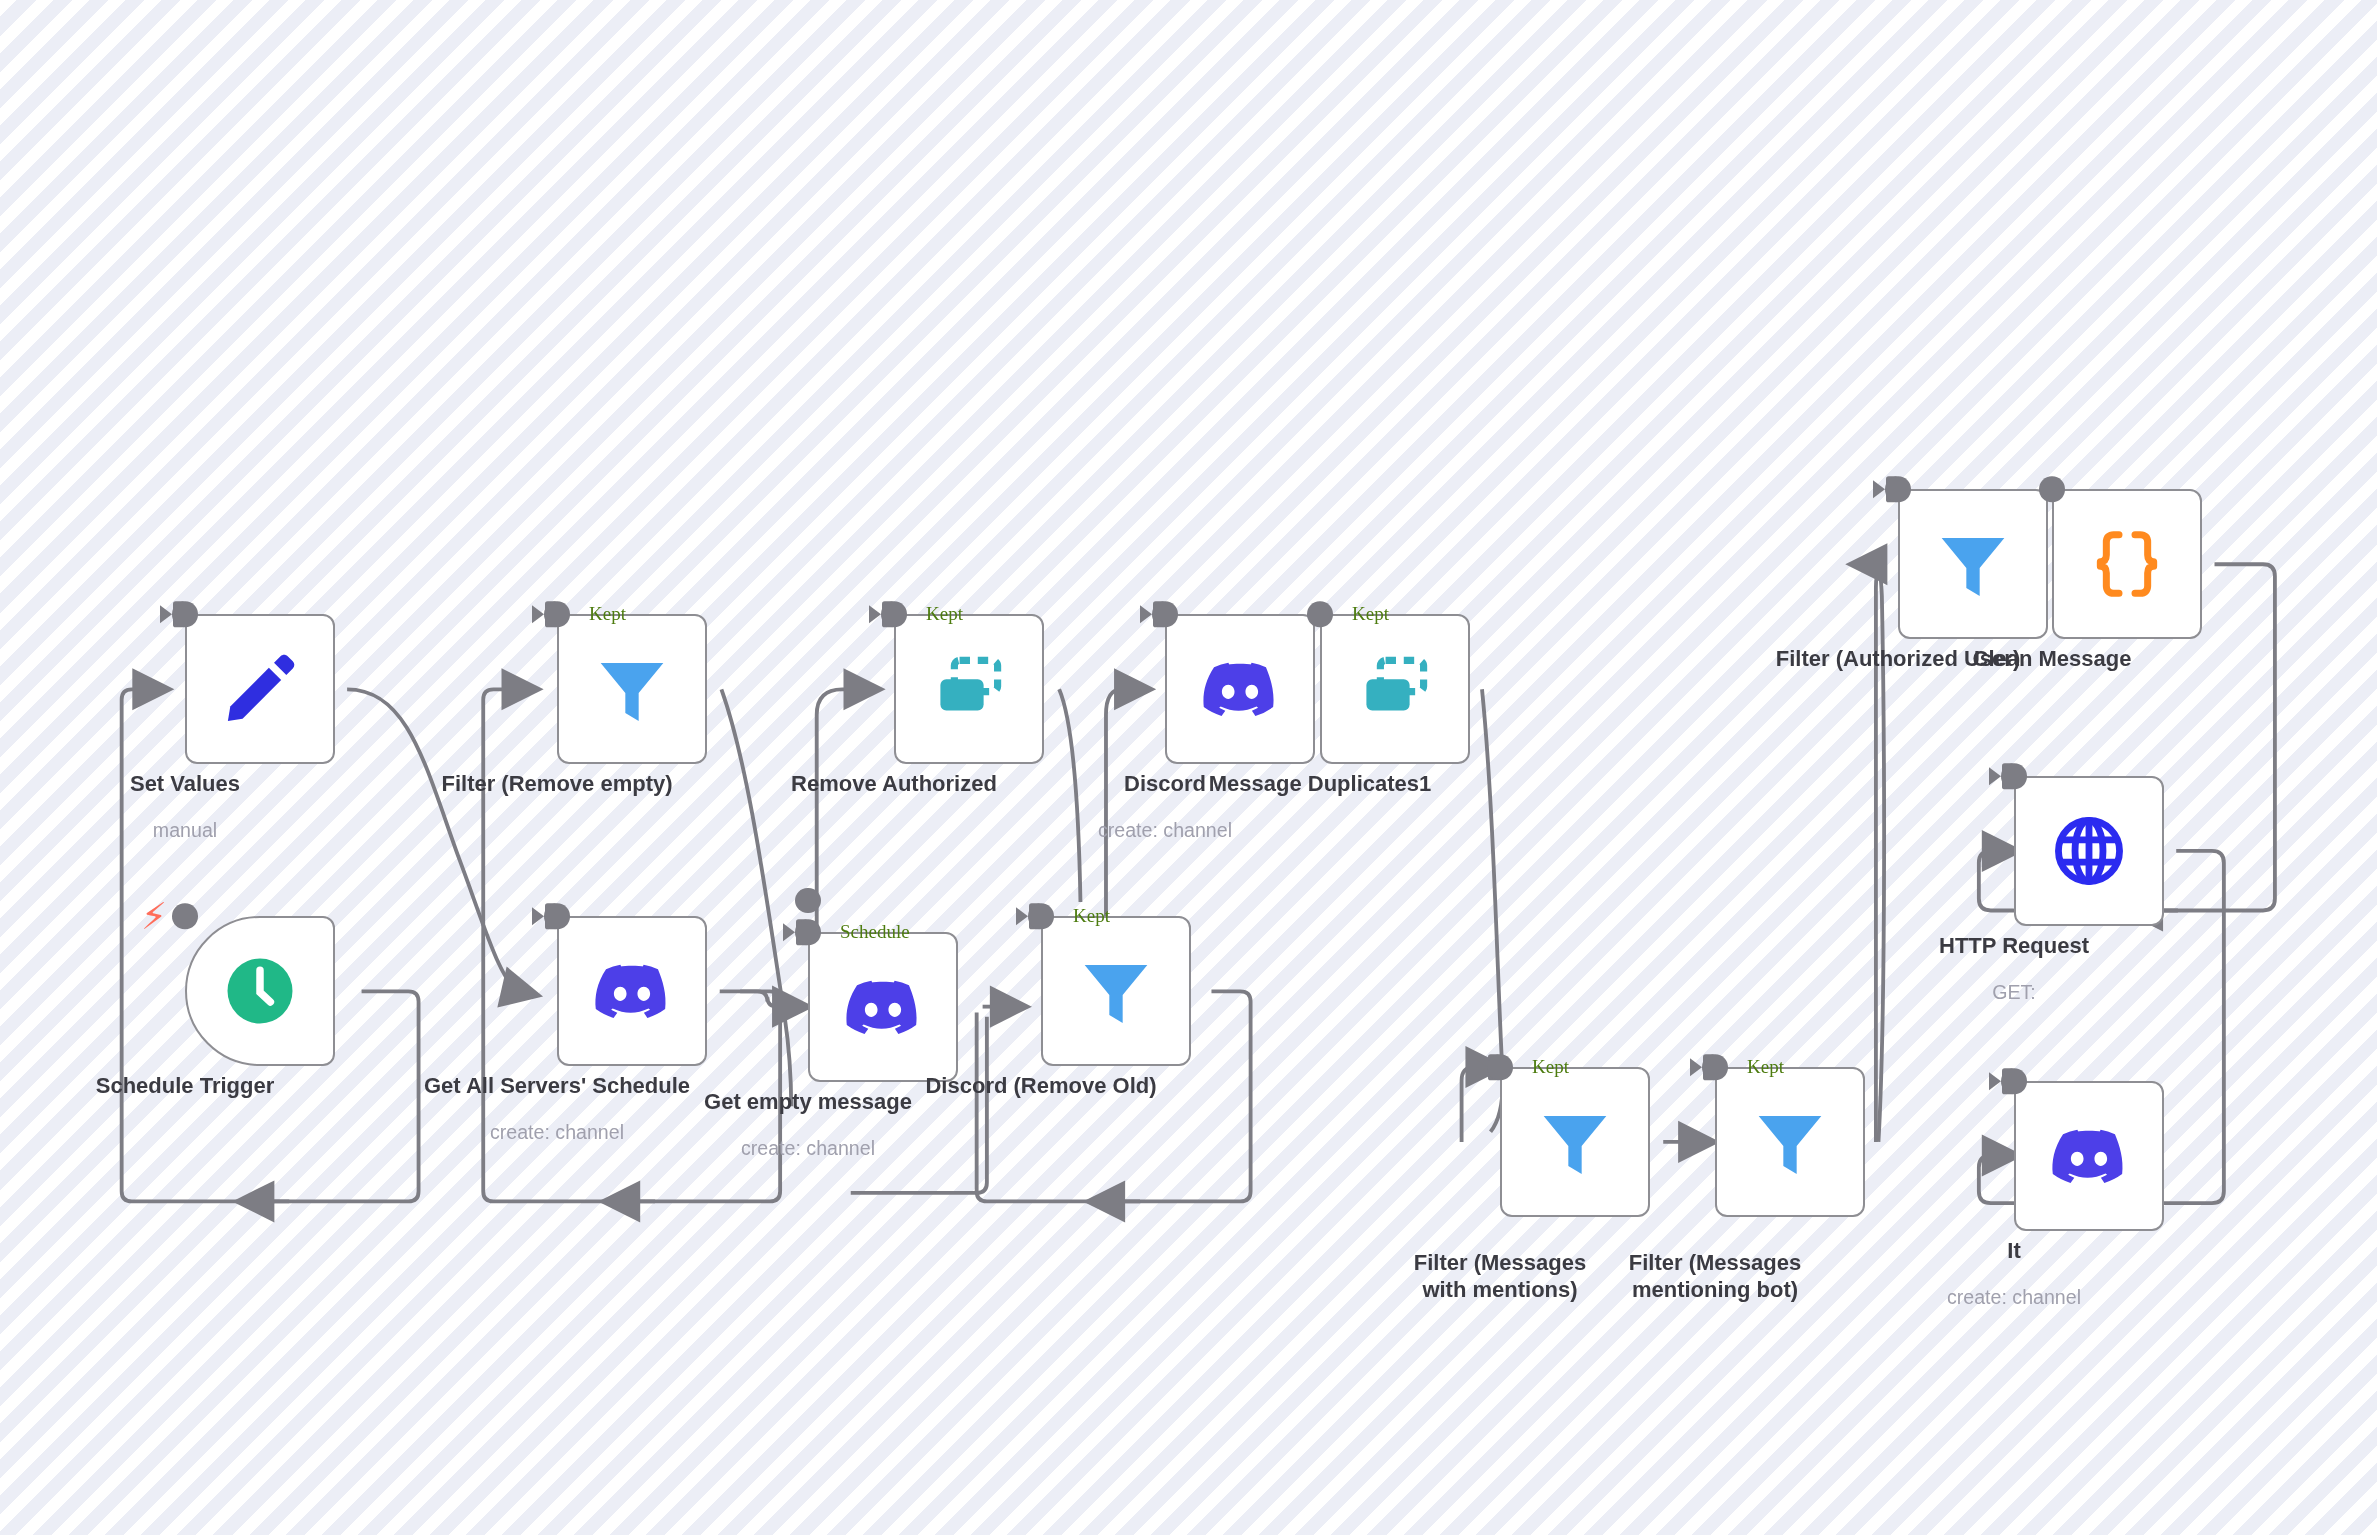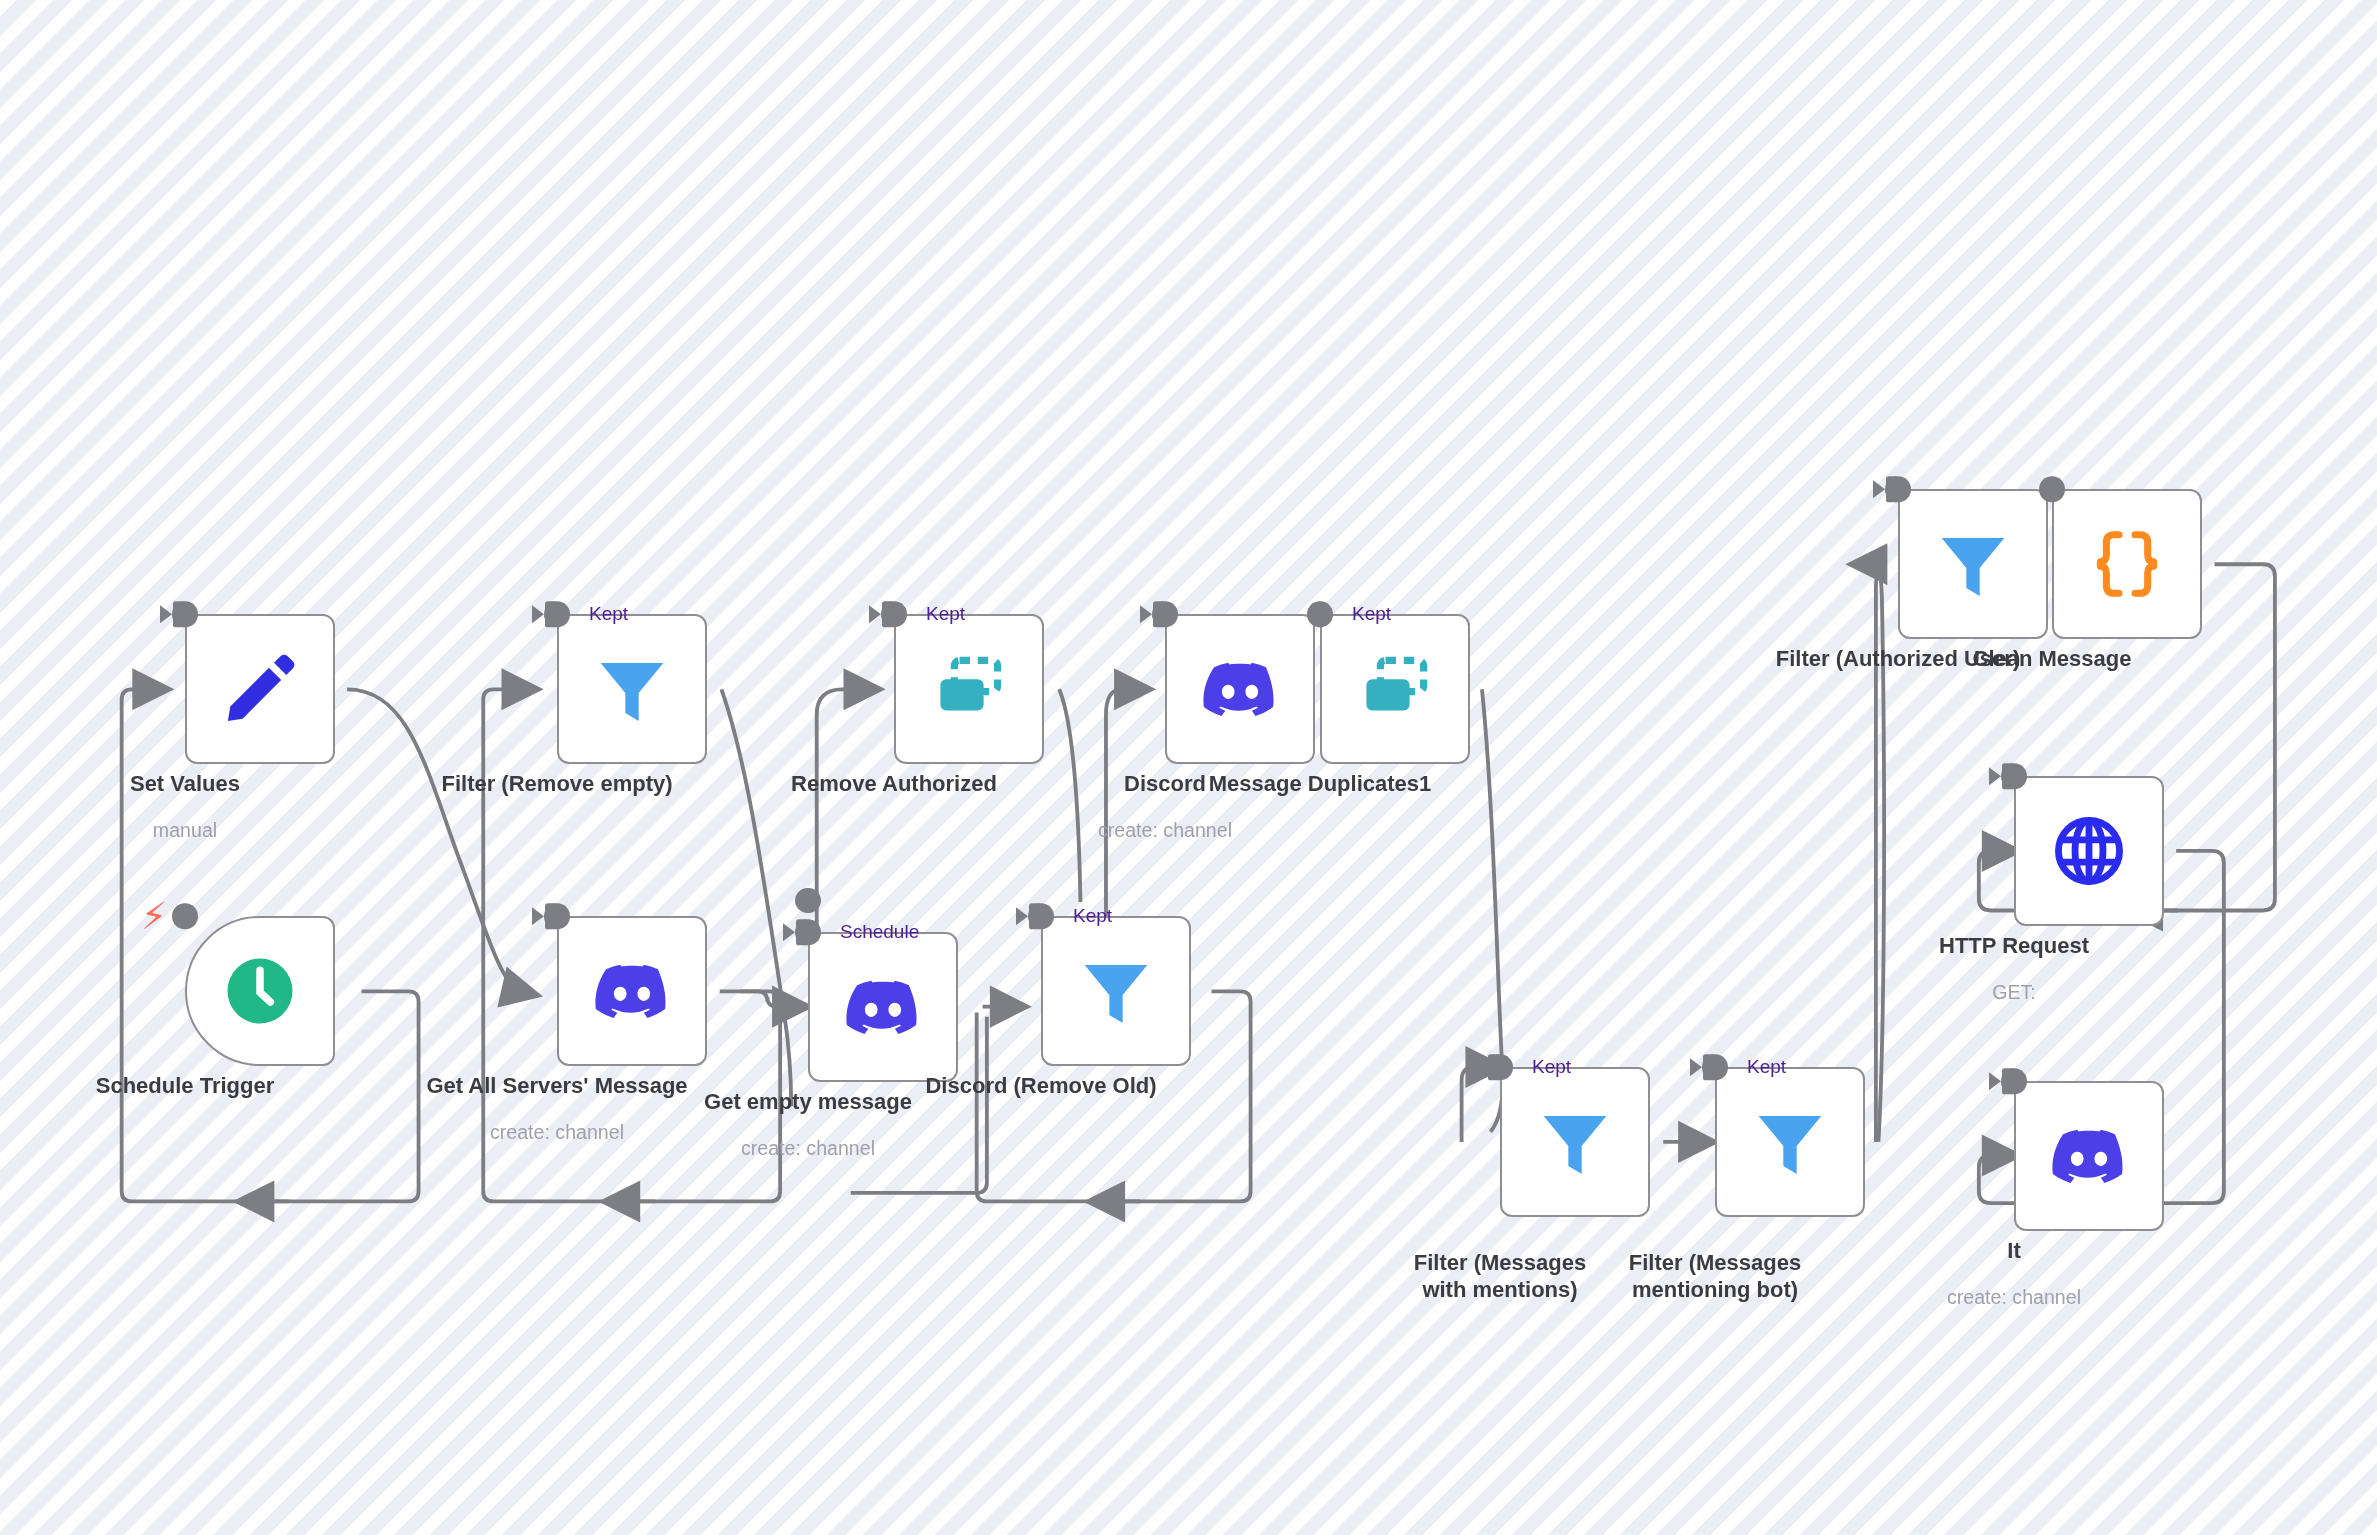--- a/index.html
+++ b/index.html
@@ -52,21 +52,21 @@
     border-top:9.4px solid transparent;border-bottom:9.4px solid transparent;
     border-left:12px solid #7d7d84;
   }
   .port-out{
     position:absolute;right:-12.8px;top:50%;transform:translateY(-50%);
     width:25.5px;height:25.5px;border-radius:50%;background:#7d7d84;z-index:4;
   }
   .port-out.second{top:auto;bottom:19px;transform:none;}
   .out-label{
     position:absolute;left:32px;top:50%;transform:translateY(-50%);
-    font-size:19px;color:#4c1d95;white-space:nowrap;z-index:4;
+    font-size:19px;color:#4d7c0f;white-space:nowrap;z-index:4;font-family:Liberation Serif, serif;
   }
 
   .bolt{
     position:absolute;left:-44px;top:50%;transform:translateY(-50%);
     font-size:37px;color:#ff6d5a;line-height:1;z-index:4;
   }
 
   .ico{display:block;}
 </style>
 </head>
@@ -170,21 +170,21 @@
       </div>
       <div class="node" style="left: 557px; top: 916px;">
         <div class="box">
           <svg class="ico" width="82" height="82" viewBox="0 0 24 24">
         <path d="M19.6 5.6 A17 17 0 0 0 15.4 4.3 l-0.25 0.5 a15.5 15.5 0 0 1 3.8 1.2 c-2.1-1.0-4.2-1.4-6.95-1.4 s-4.85 0.4-6.95 1.4 a15.5 15.5 0 0 1 3.8-1.2 L8.6 4.3 A17 17 0 0 0 4.4 5.6 C1.75 9.6 1.0 13.5 1.4 17.3 a17.2 17.2 0 0 0 5.2 2.6 l1.1-1.55 a11.2 11.2 0 0 1-1.8-0.86 l0.44-0.34 a12.3 12.3 0 0 0 10.5 0 l0.44 0.34 a11.2 11.2 0 0 1-1.8 0.86 L16.5 19.9 a17.2 17.2 0 0 0 5.2-2.6 C22.2 12.9 21.0 9.0 19.6 5.6 Z M8.55 14.9 c-1.0 0-1.85-0.93-1.85-2.07 s0.82-2.07 1.85-2.07 1.87 0.93 1.85 2.07 c0 1.14-0.82 2.07-1.85 2.07 Z m6.9 0 c-1.0 0-1.85-0.93-1.85-2.07 s0.82-2.07 1.85-2.07 1.87 0.93 1.85 2.07 c0 1.14-0.82 2.07-1.85 2.07 Z" fill="#4d3fe8"></path>
       </svg>
         </div>
         <div class="port-in"></div>
         <div class="port-out"></div>
         <div class="labels">
-          <div class="title">Get All Servers' Message</div>
+          <div class="title">Get All Servers' Schedule</div>
           <div class="subtitle">create: channel</div>
         </div>
       </div>
       <div class="node" style="left: 894px; top: 614px;">
         <div class="box">
           <svg class="ico" width="78" height="78" viewBox="0 0 24 24">
         <rect x="7.5" y="3.2" width="13.3" height="9.6" rx="1.6" fill="none" stroke="#35b0c0" stroke-width="2.2" stroke-dasharray="3.2 2.4"></rect>
         <rect x="3.2" y="9.0" width="13.3" height="9.6" rx="1.8" fill="#35b0c0"></rect>
       </svg>
         </div>

